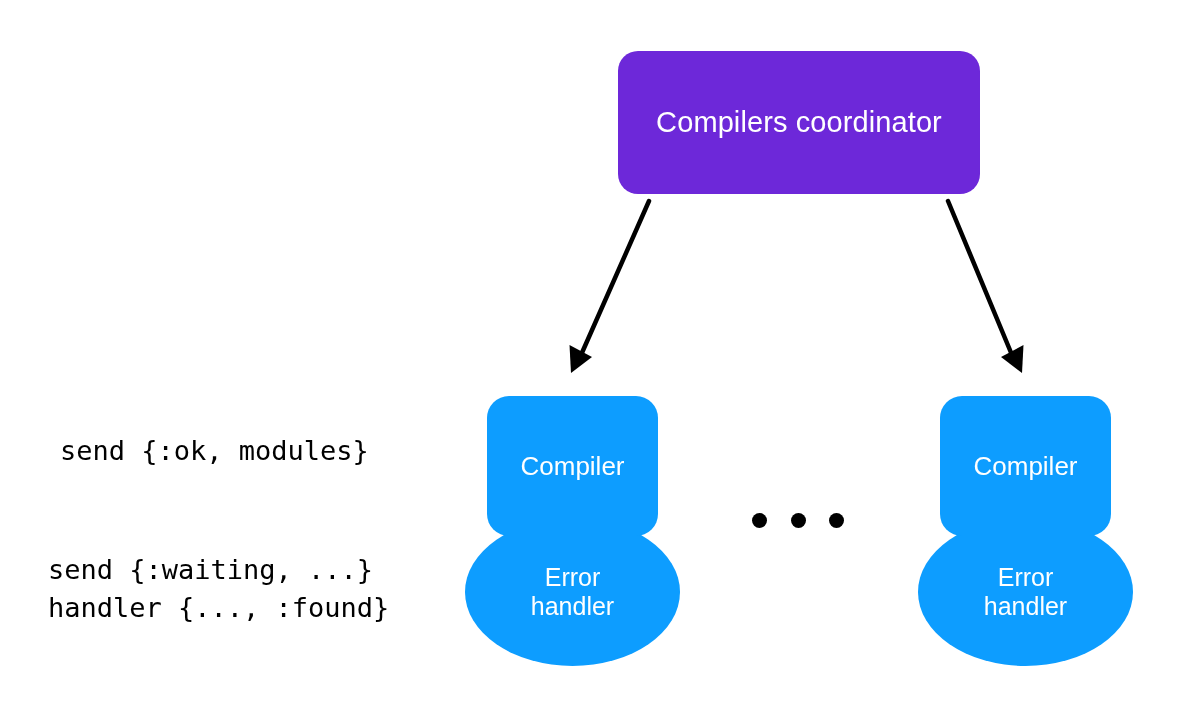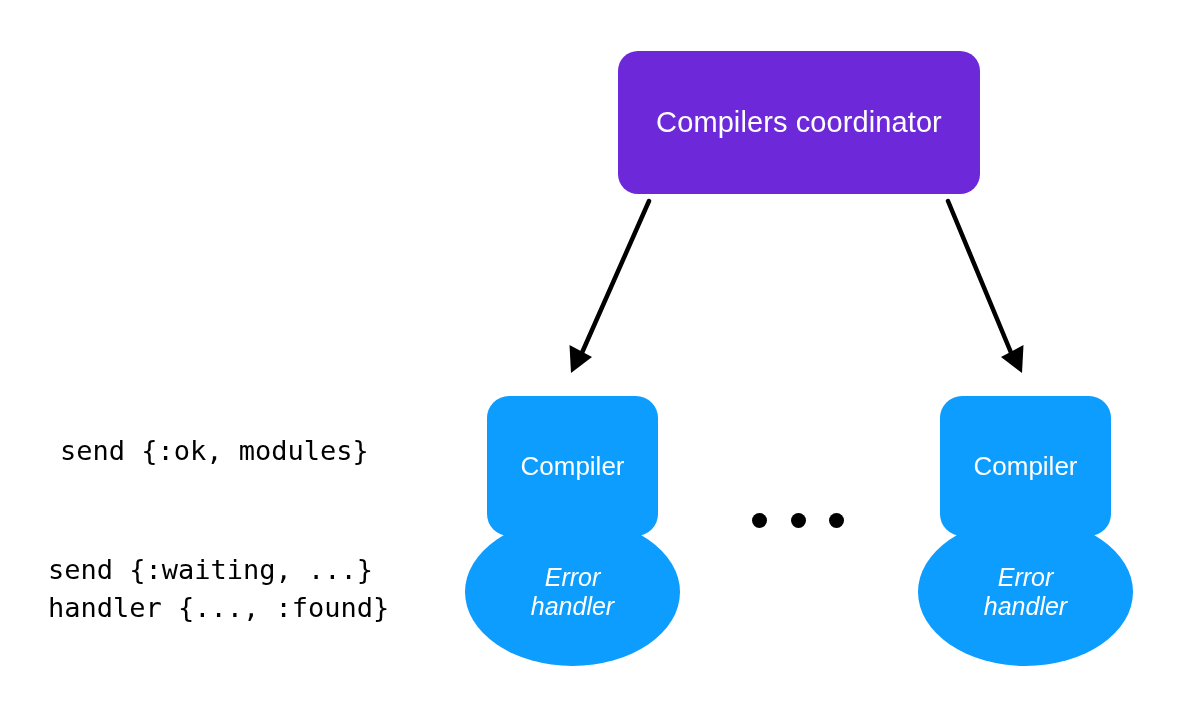--- a/index.html
+++ b/index.html
@@ -66,21 +66,20 @@
   }
   #compiler-node-left  { left: 487px; }
   #compiler-node-right { left: 940px; }
 
   .error-handler-node {
     width: 215px;
     height: 148px;
     top: 518px;
     font-size: 25px;
     z-index: 1;
-    font-style: italic;
   }
   #error-handler-node-left  { left: 465px; }
   #error-handler-node-right { left: 918px; }
 
   .node-label {
     display: block;
     padding: 0 10px;
     white-space: pre-line;
   }
 

